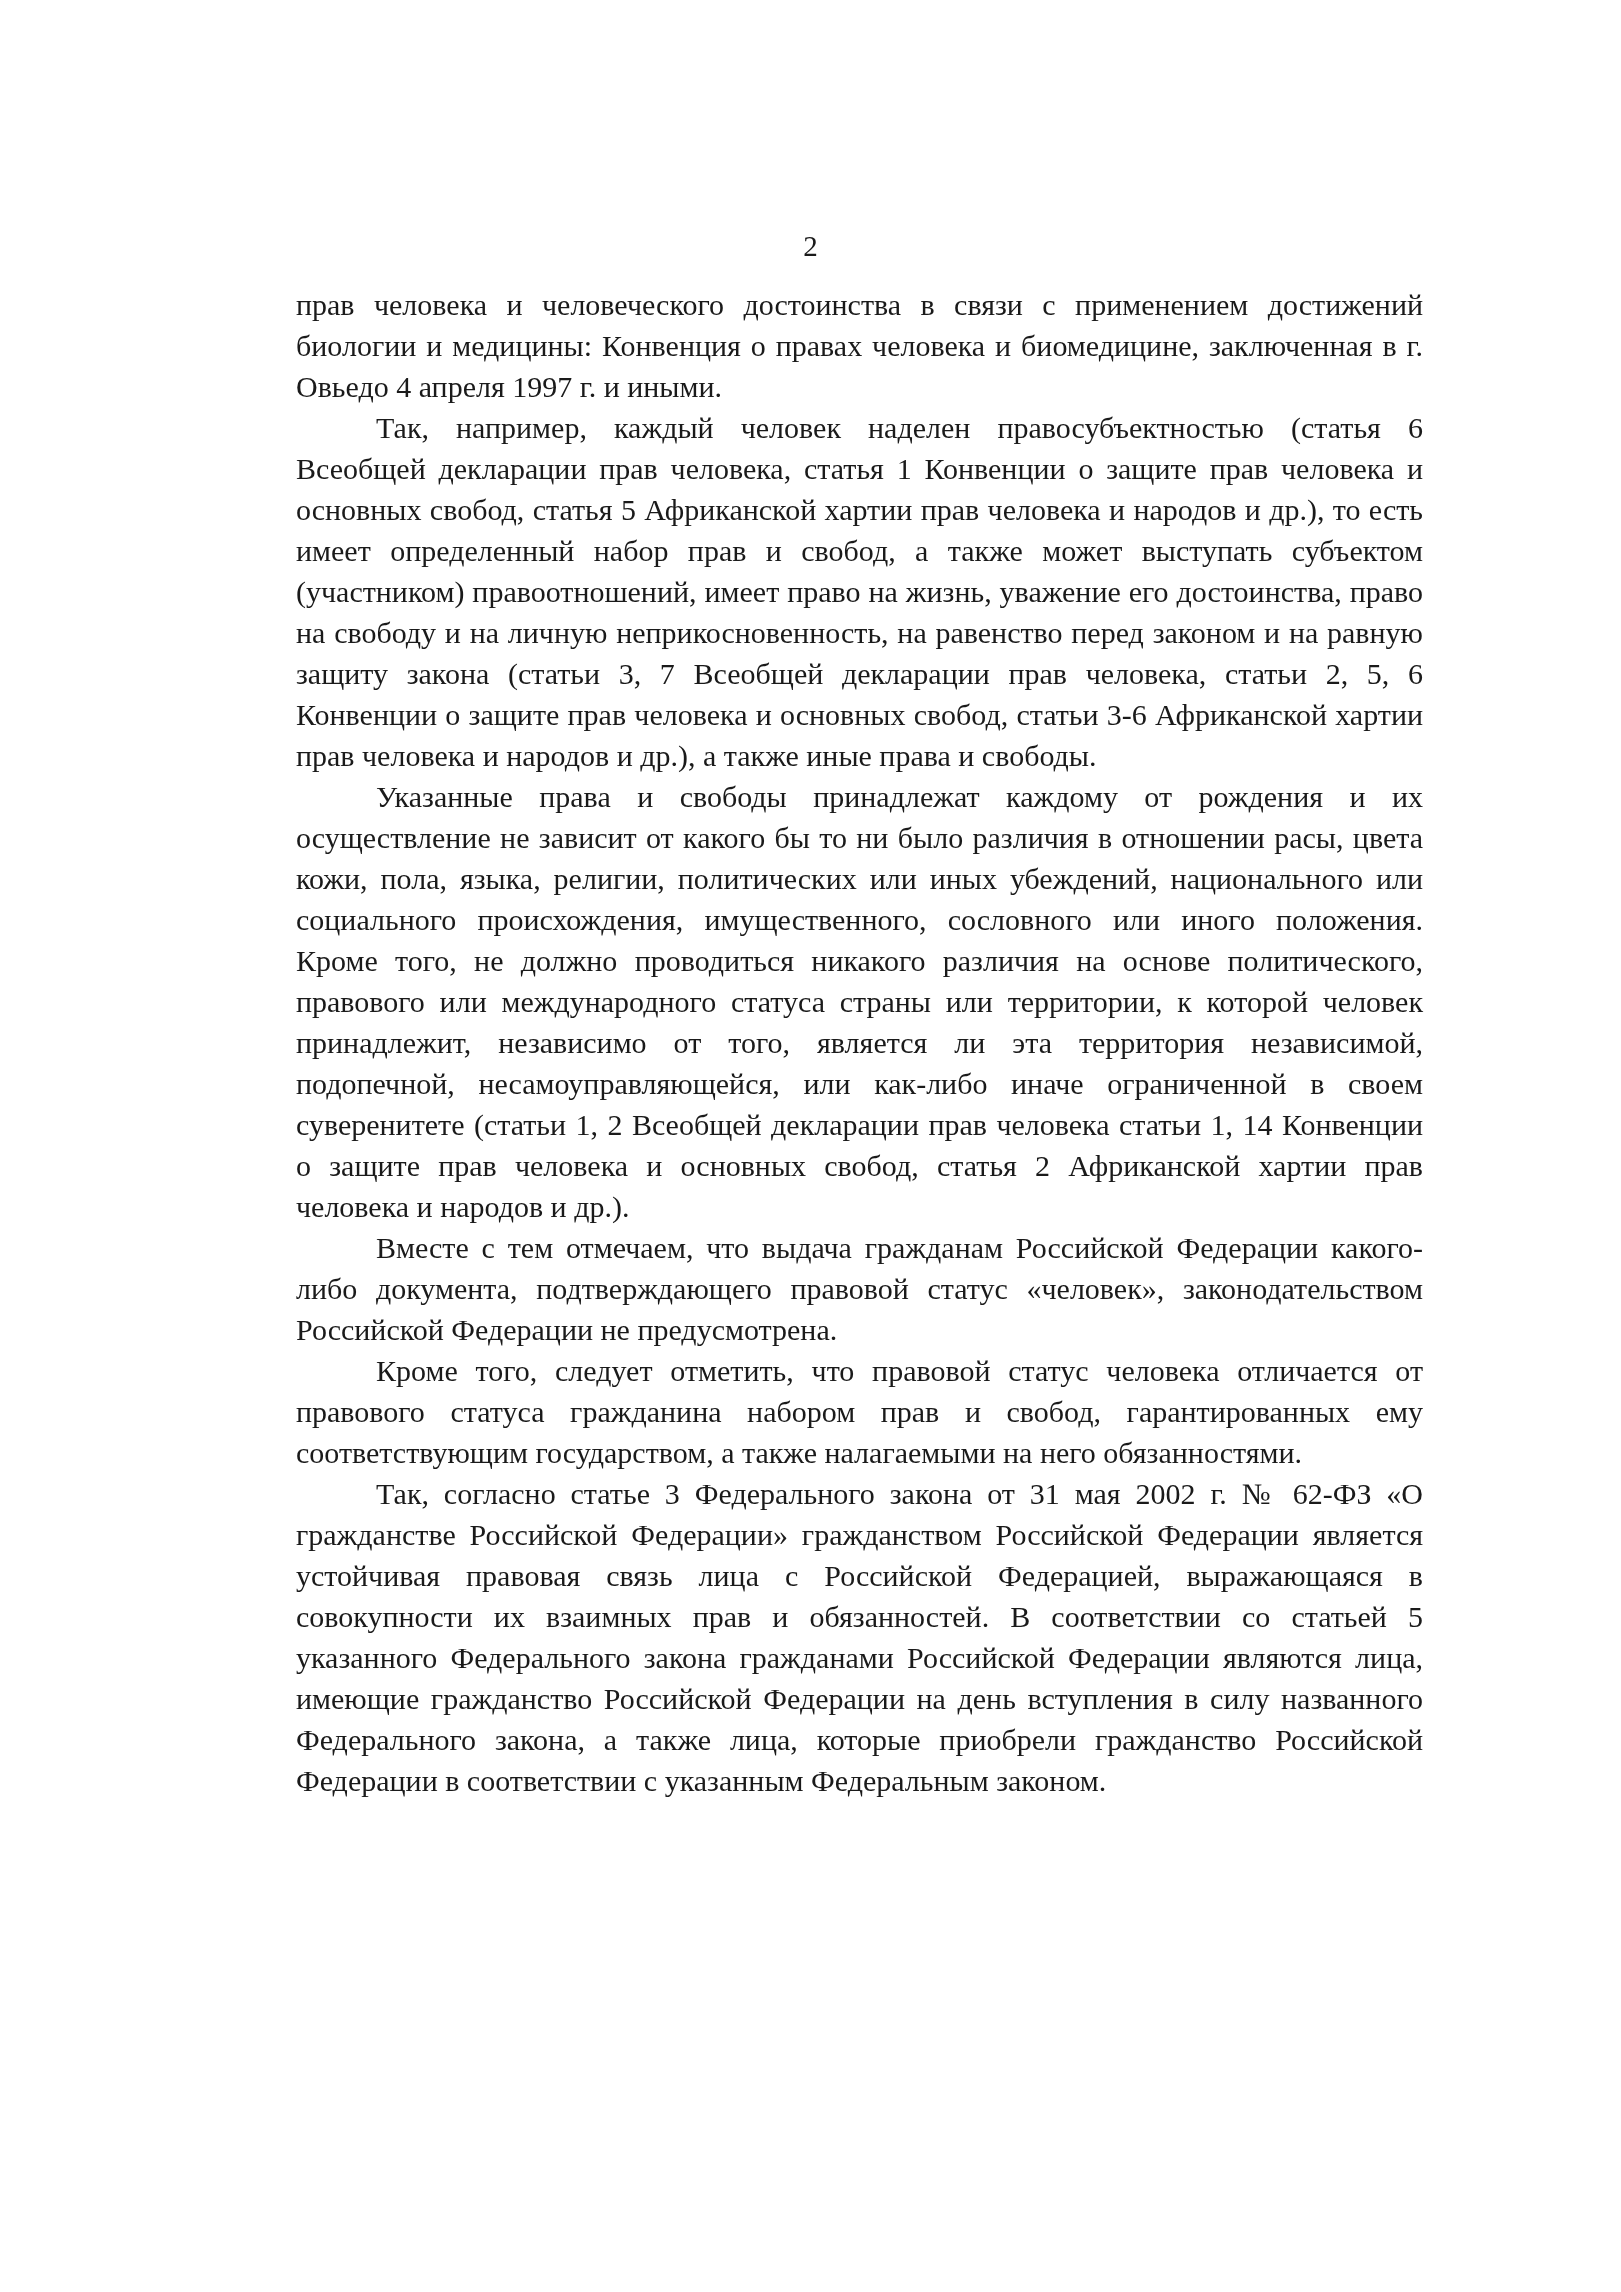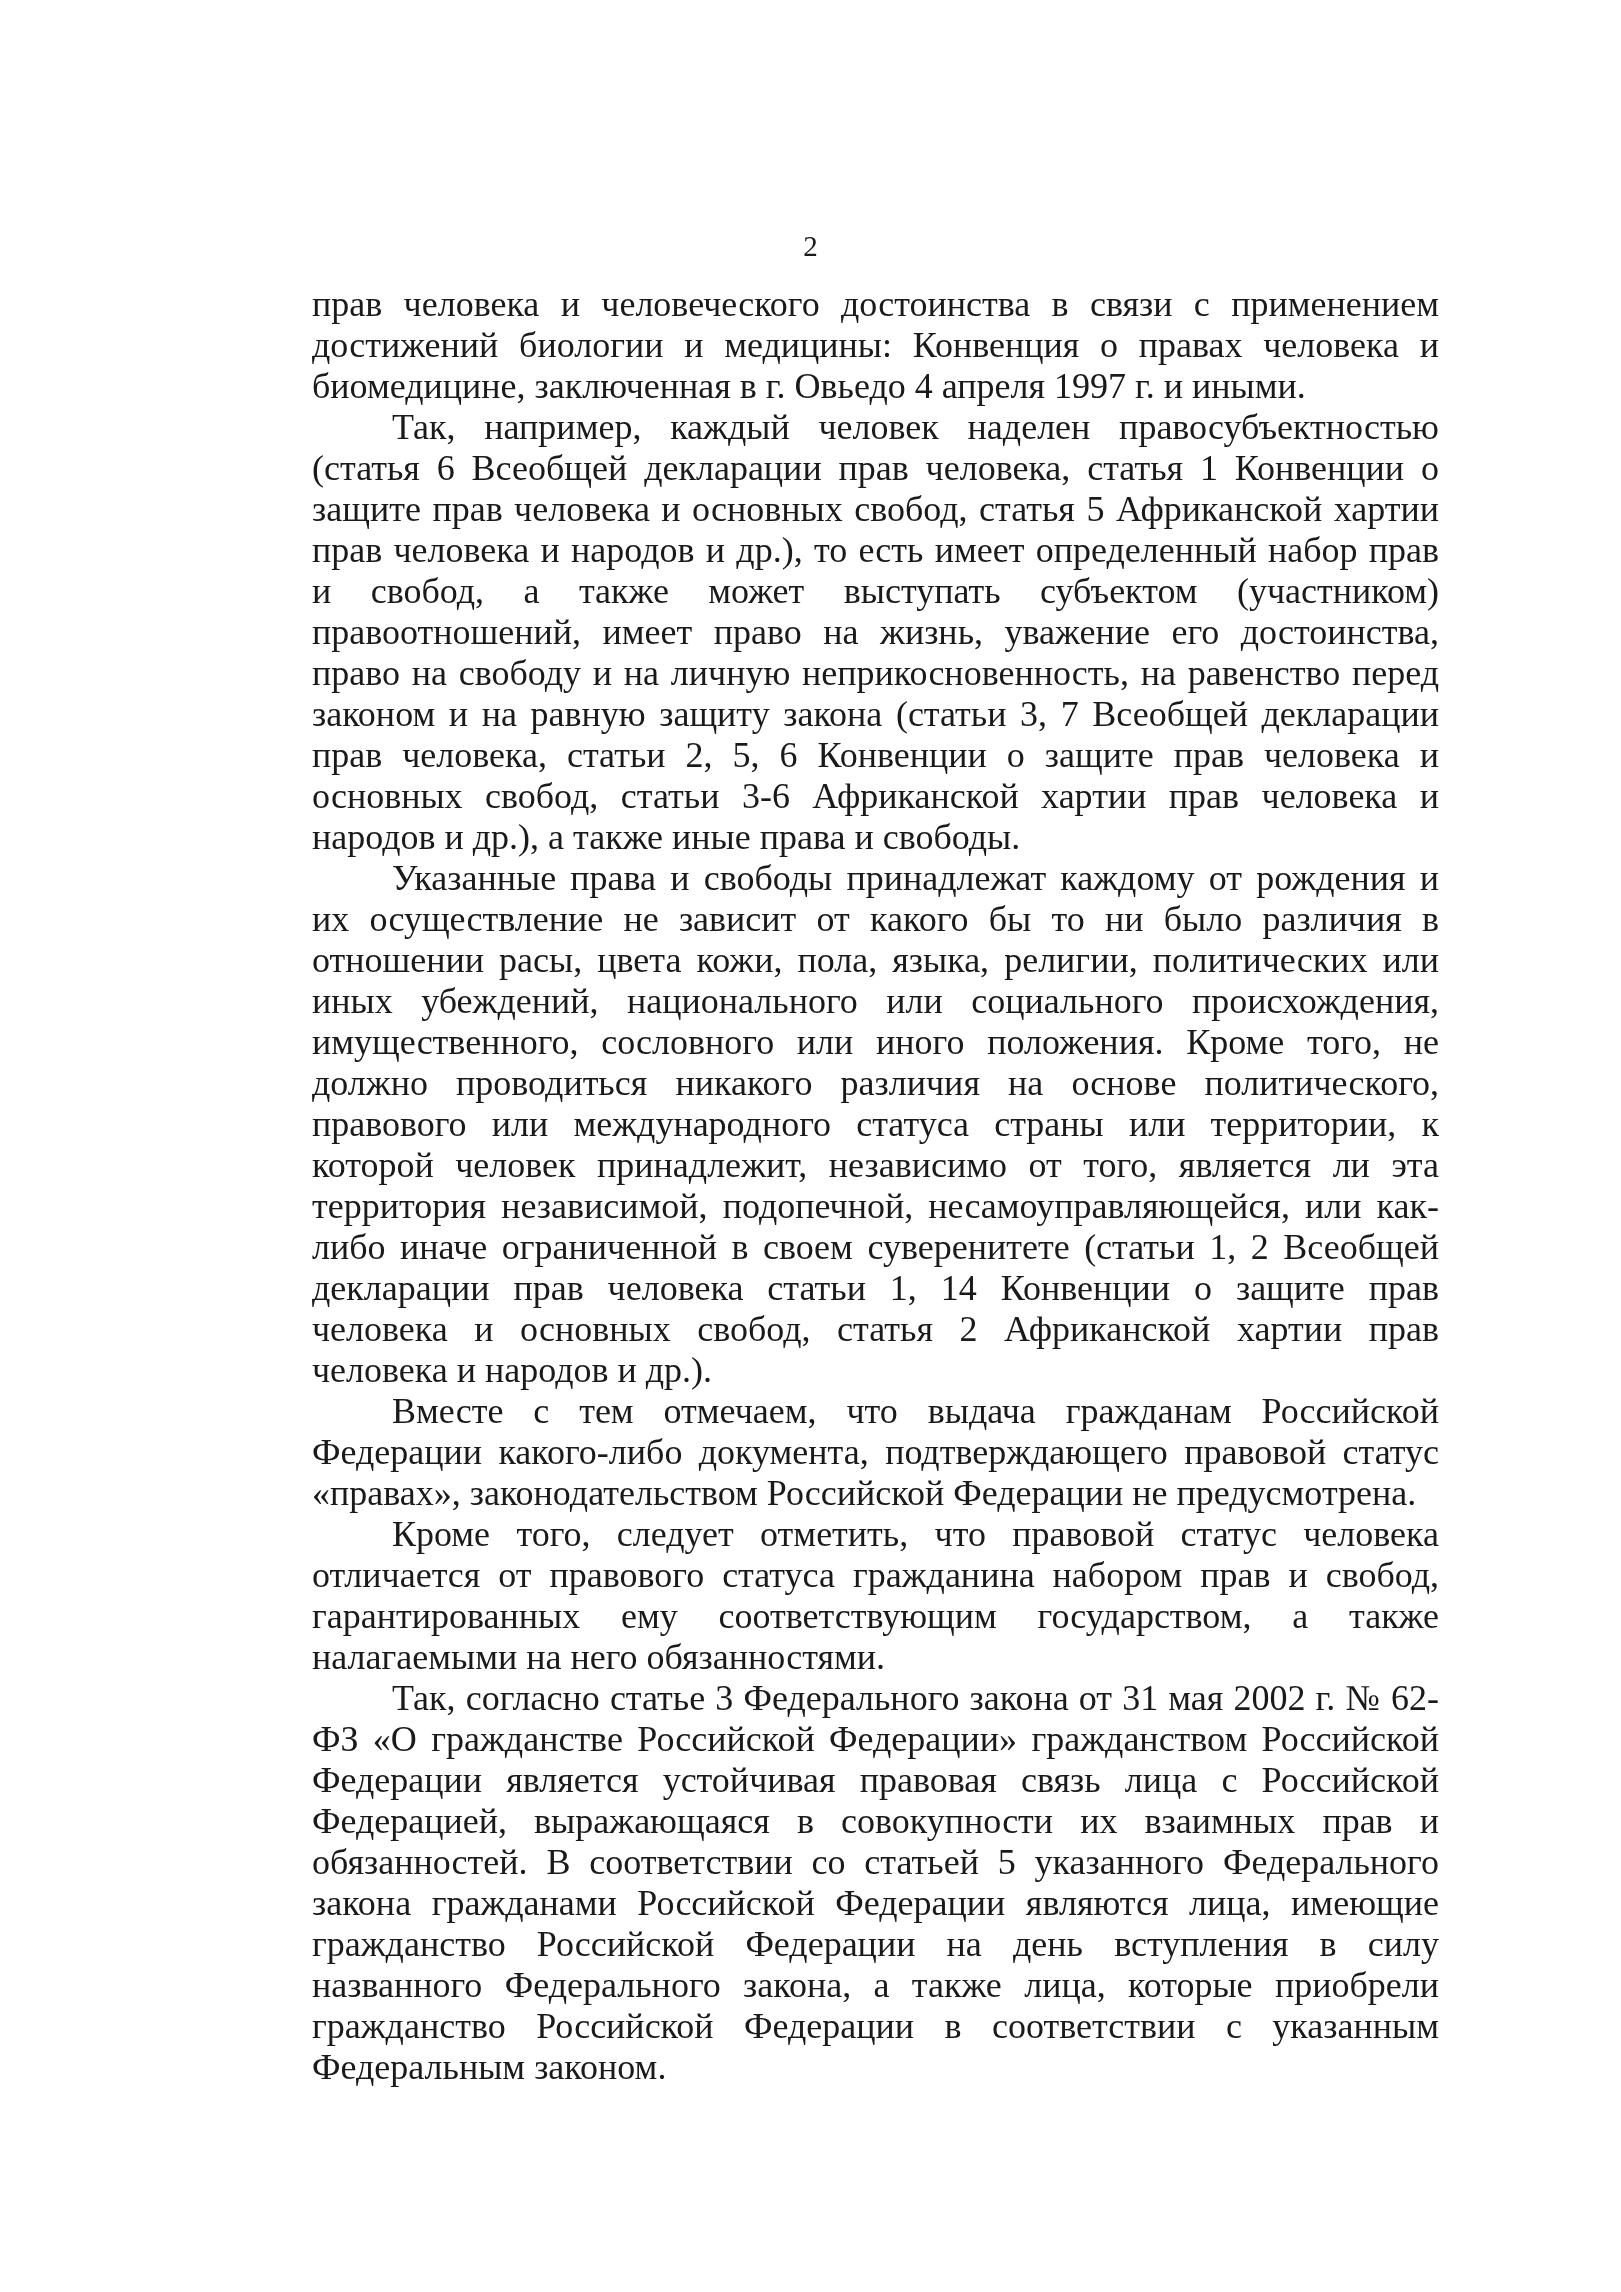--- a/index.html
+++ b/index.html
@@ -26,24 +26,24 @@
       position: absolute;
       left: 0;
       width: 1621px;
       top: 227px;
       text-align: center;
       font-size: 29px;
       line-height: 39px;
     }
     .body-text {
       position: absolute;
-      left: 312px;
+      left: 296px;
       top: 284px;
       width: 1127px;
-      font-size: 36px;
+      font-size: 30px;
       line-height: 41px;
     }
     .para {
       margin: 0;
       text-align: justify;
       text-indent: 80px;
       hyphens: none;
     }
     .para.first {
       text-indent: 0;
@@ -52,18 +52,18 @@
 </head>
 <body>
 
 <div class="page">
   <div class="page-number">2</div>
 
   <div class="body-text">
     <p class="para first">прав человека и человеческого достоинства в связи с применением достижений биологии и медицины: Конвенция о правах человека и биомедицине, заключенная в г. Овьедо 4 апреля 1997 г. и иными.</p>
     <p class="para">Так, например, каждый человек наделен правосубъектностью (статья 6 Всеобщей декларации прав человека, статья 1 Конвенции о защите прав человека и основных свобод, статья 5 Африканской хартии прав человека и народов и др.), то есть имеет определенный набор прав и свобод, а также может выступать субъектом (участником) правоотношений, имеет право на жизнь, уважение его достоинства, право на свободу и на личную неприкосновенность, на равенство перед законом и на равную защиту закона (статьи 3, 7 Всеобщей декларации прав человека, статьи 2, 5, 6 Конвенции о защите прав человека и основных свобод, статьи 3-6 Африканской хартии прав человека и народов и др.), а также иные права и свободы.</p>
     <p class="para">Указанные права и свободы принадлежат каждому от рождения и их осуществление не зависит от какого бы то ни было различия в отношении расы, цвета кожи, пола, языка, религии, политических или иных убеждений, национального или социального происхождения, имущественного, сословного или иного положения. Кроме того, не должно проводиться никакого различия на основе политического, правового или международного статуса страны или территории, к которой человек принадлежит, независимо от того, является ли эта территория независимой, подопечной, несамоуправляющейся, или как-либо иначе ограниченной в своем суверенитете (статьи 1, 2 Всеобщей декларации прав человека статьи 1, 14 Конвенции о защите прав человека и основных свобод, статья 2 Африканской хартии прав человека и народов и др.).</p>
-    <p class="para">Вместе с тем отмечаем, что выдача гражданам Российской Федерации какого-либо документа, подтверждающего правовой статус «правах», законодательством Российской Федерации не предусмотрена.</p>
+    <p class="para">Вместе с тем отмечаем, что выдача гражданам Российской Федерации какого-либо документа, подтверждающего правовой статус «человек», законодательством Российской Федерации не предусмотрена.</p>
     <p class="para">Кроме того, следует отметить, что правовой статус человека отличается от правового статуса гражданина набором прав и свобод, гарантированных ему соответствующим государством, а также налагаемыми на него обязанностями.</p>
     <p class="para">Так, согласно статье 3 Федерального закона от 31 мая 2002 г. № 62-ФЗ «О гражданстве Российской Федерации» гражданством Российской Федерации является устойчивая правовая связь лица с Российской Федерацией, выражающаяся в совокупности их взаимных прав и обязанностей. В соответствии со статьей 5 указанного Федерального закона гражданами Российской Федерации являются лица, имеющие гражданство Российской Федерации на день вступления в силу названного Федерального закона, а также лица, которые приобрели гражданство Российской Федерации в соответствии с указанным Федеральным законом.</p>
   </div>
 </div>
 
 
 </body></html>

